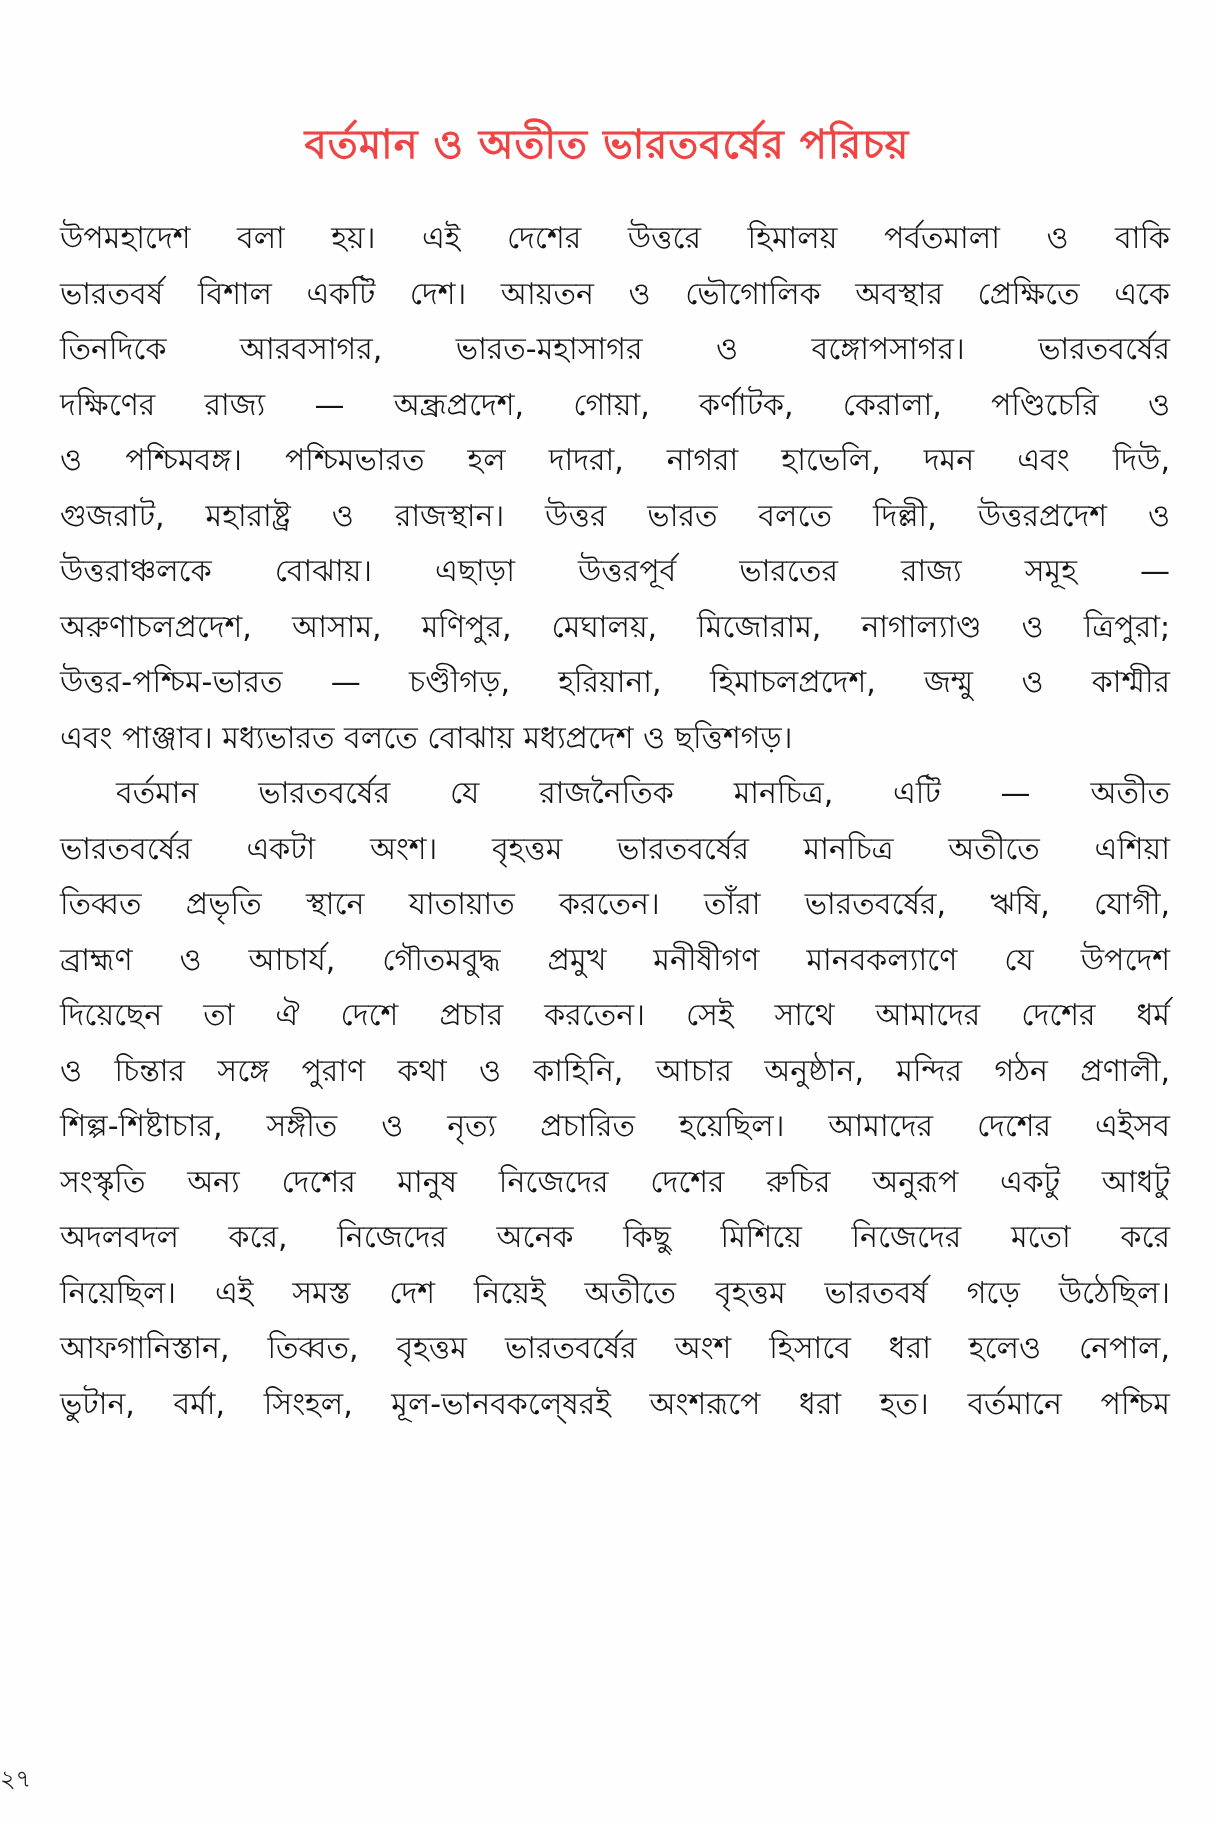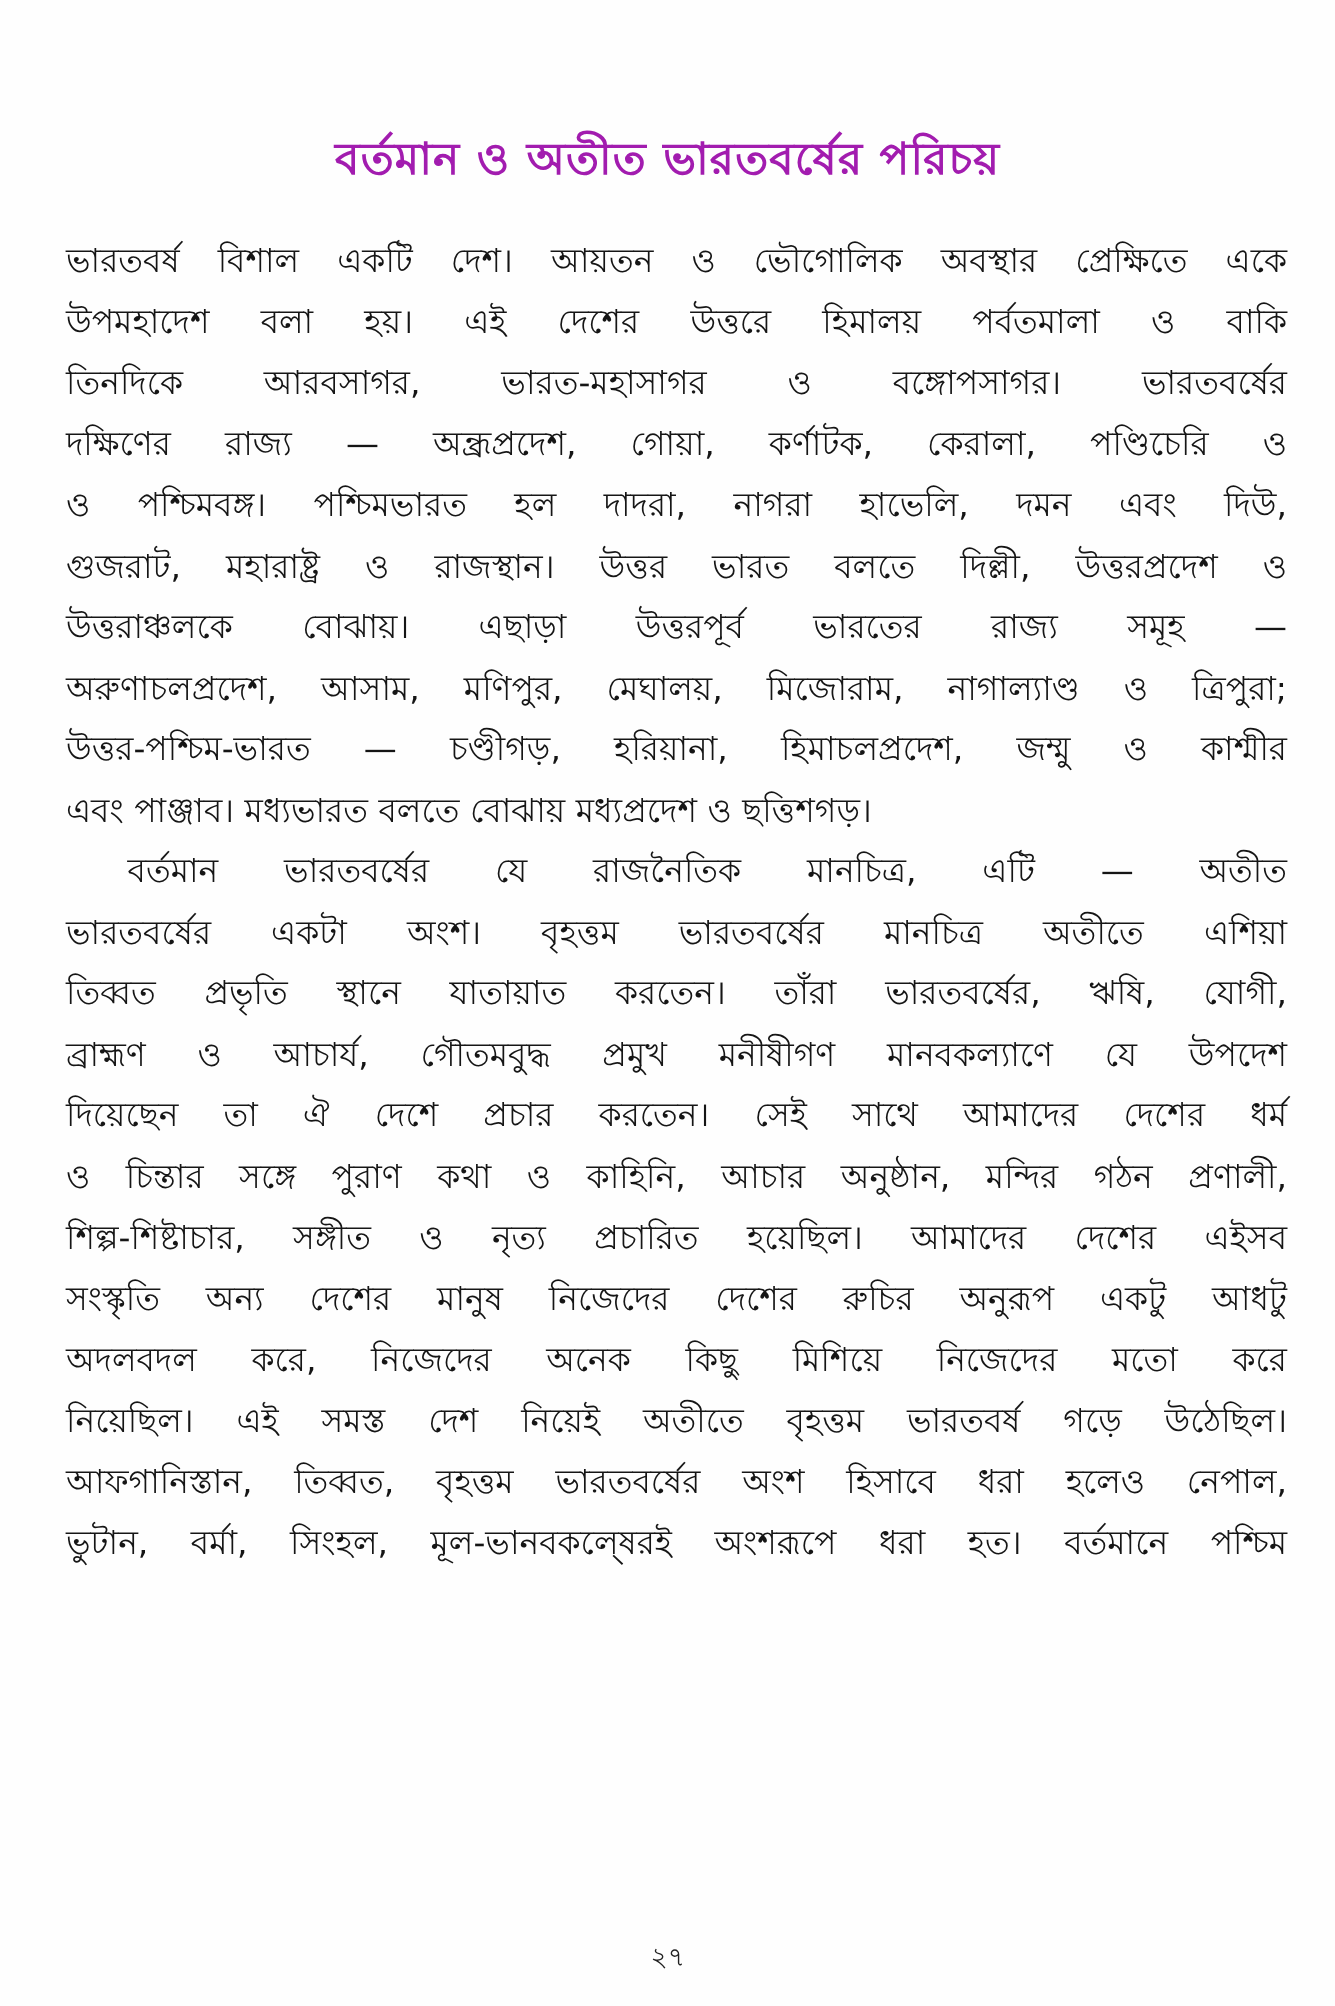--- a/index.html
+++ b/index.html
@@ -24,21 +24,21 @@
     }
     .title {
       position: absolute;
       top: 86px;
       left: 0;
       width: 1214px;
       text-align: center;
       font-size: 40px;
       font-weight: bold;
       letter-spacing: 1px;
-      color: #a21caf;
+      color: #ef4444;
       white-space: nowrap;
     }
     .body-text {
       position: absolute;
       left: 60px;
       top: 210px;
       width: 1110px;
     }
     .line {
       height: 55.5px;
@@ -53,36 +53,36 @@
       text-align-last: left;
     }
     .line.indent {
       padding-left: 56px;
     }
     .page-number {
       position: absolute;
       top: 1760px;
       left: 0;
       width: 1214px;
-      text-align: center;
+      text-align: left;
       font-size: 24px;
       color: #222222;
     }
   </style>
 </head>
 <body>
 
 <div class="page">
   <h1 class="title">বর্তমান ও অতীত ভারতবর্ষের পরিচয়</h1>
 
   <div class="body-text">
 
     <div class="paragraph">
+      <div class="line">উপমহাদেশ বলা হয়। এই দেশের উত্তরে হিমালয় পর্বতমালা ও বাকি</div>
       <div class="line">ভারতবর্ষ বিশাল একটি দেশ। আয়তন ও ভৌগোলিক অবস্থার প্রেক্ষিতে একে</div>
-      <div class="line">উপমহাদেশ বলা হয়। এই দেশের উত্তরে হিমালয় পর্বতমালা ও বাকি</div>
       <div class="line">তিনদিকে আরবসাগর, ভারত-মহাসাগর ও বঙ্গোপসাগর। ভারতবর্ষের</div>
       <div class="line">দক্ষিণের রাজ্য — অন্ধ্রপ্রদেশ, গোয়া, কর্ণাটক, কেরালা, পণ্ডিচেরি ও</div>
       <div class="line">ও পশ্চিমবঙ্গ। পশ্চিমভারত হল দাদরা, নাগরা হাভেলি, দমন এবং দিউ,</div>
       <div class="line">গুজরাট, মহারাষ্ট্র ও রাজস্থান। উত্তর ভারত বলতে দিল্লী, উত্তরপ্রদেশ ও</div>
       <div class="line">উত্তরাঞ্চলকে বোঝায়। এছাড়া উত্তরপূর্ব ভারতের রাজ্য সমূহ —</div>
       <div class="line">অরুণাচলপ্রদেশ, আসাম, মণিপুর, মেঘালয়, মিজোরাম, নাগাল্যাণ্ড ও ত্রিপুরা;</div>
       <div class="line">উত্তর-পশ্চিম-ভারত — চণ্ডীগড়, হরিয়ানা, হিমাচলপ্রদেশ, জম্মু ও কাশ্মীর</div>
       <div class="line last">এবং পাঞ্জাব। মধ্যভারত বলতে বোঝায় মধ্যপ্রদেশ ও ছত্তিশগড়।</div>
     </div>
 

